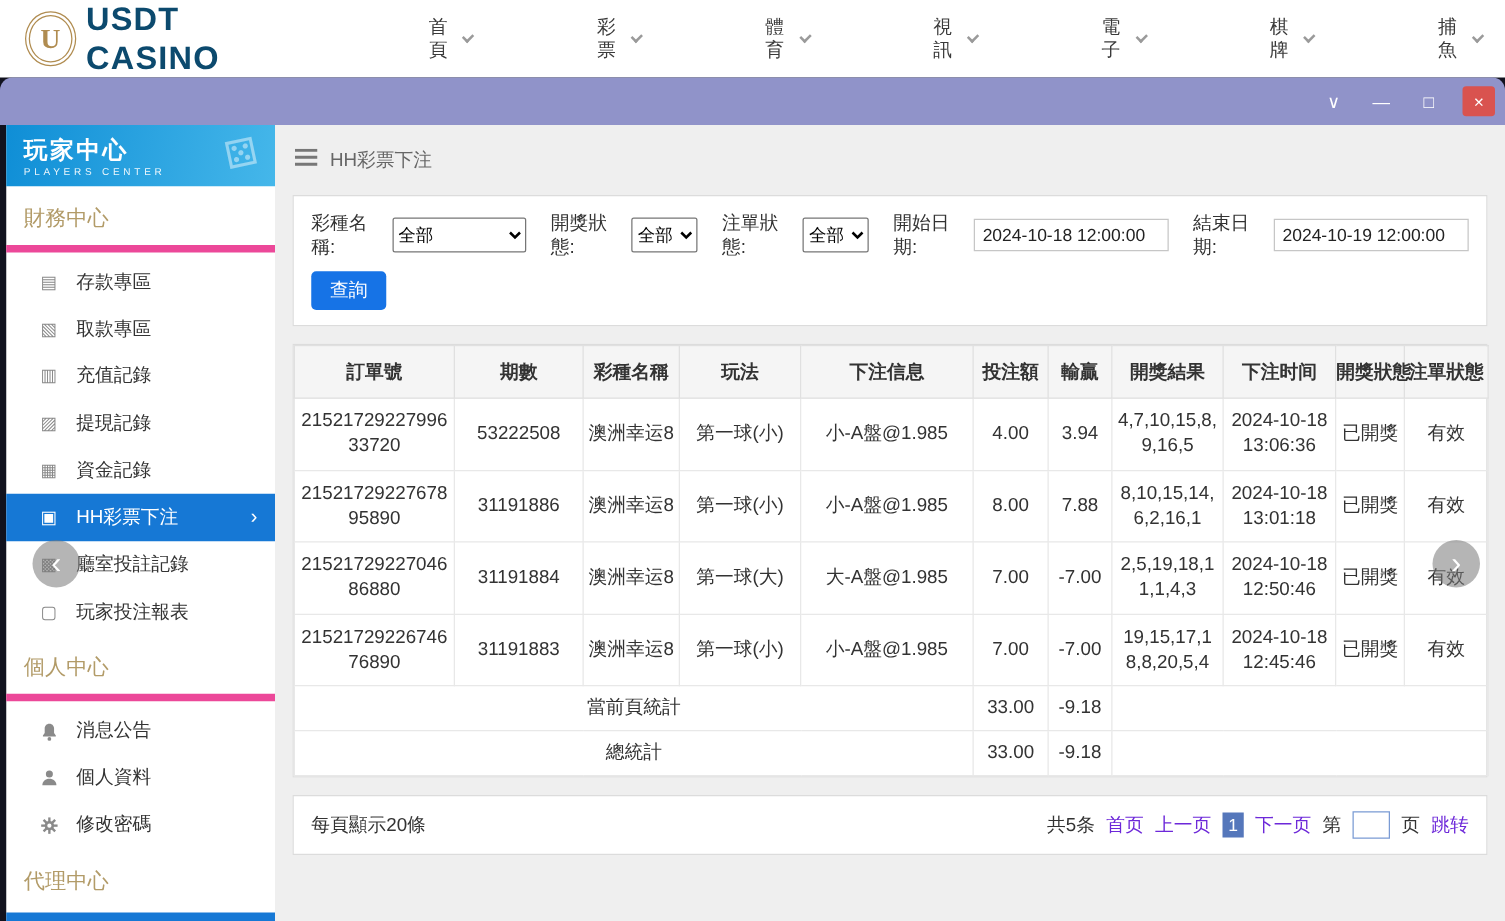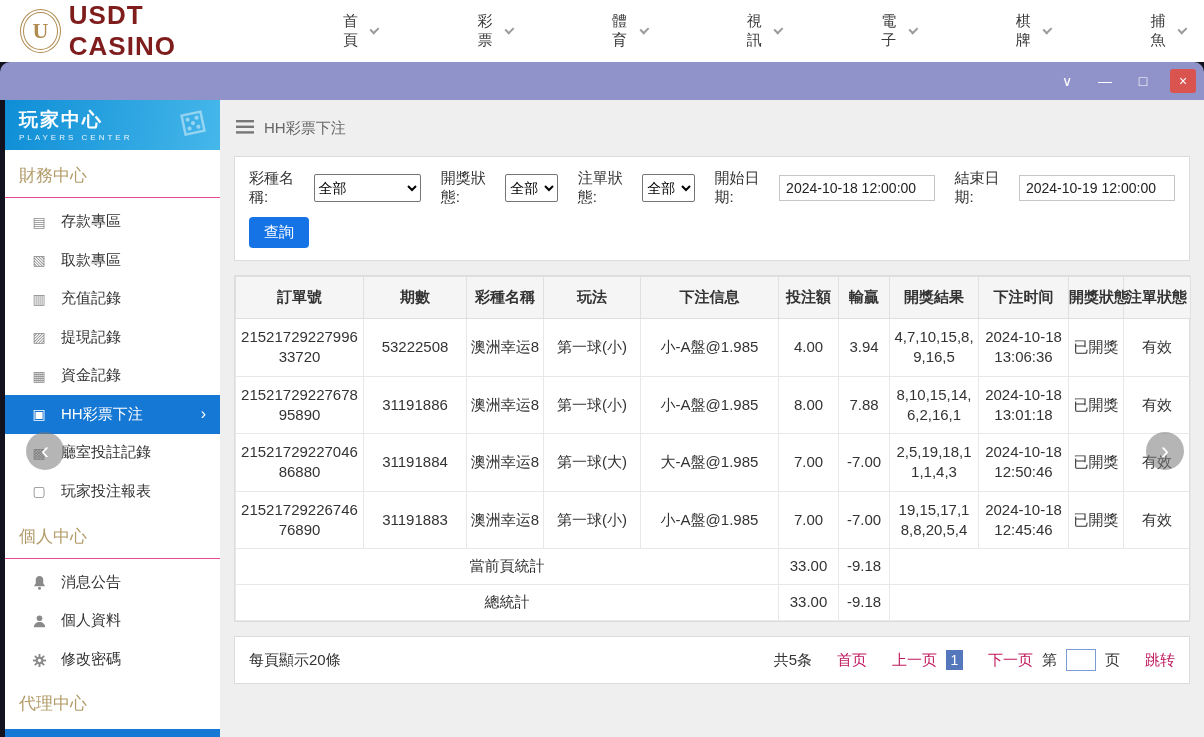--- a/index.html
+++ b/index.html
@@ -4,21 +4,21 @@
 <style>
   * { margin:0; padding:0; box-sizing:border-box; }
   html,body { width:1204px; height:737px; overflow:hidden; font-family:"Liberation Sans","DejaVu Sans",sans-serif; background:#11121e; }
 
   
   .topnav { height:62px; background:#fff; display:flex; align-items:center; padding:0 20px; }
   .brand { display:flex; align-items:center; gap:8px; }
   .logo-ring { width:44px; height:44px; border:4px double #b08c50; border-radius:50%;
     display:flex; align-items:center; justify-content:center; color:#b08c50;
     font-family:"Liberation Serif","DejaVu Serif",serif; font-weight:bold; font-size:22px; }
-  .brand-text { font-size:26px; font-weight:bold; color:#7f1d1d; letter-spacing:1px; }
+  .brand-text { font-size:26px; font-weight:bold; color:#0c4a6e; letter-spacing:1px; }
   .nav-items { display:flex; margin-left:62px; gap:62px; }
   .nav-item { display:flex; align-items:center; gap:7px; font-size:15px; color:#3a3a3a; cursor:pointer;margin-left:39px; }
   .chev { width:8px; height:8px; border-right:2px solid #9a9a9a; border-bottom:2px solid #9a9a9a;
     transform:rotate(45deg) translateY(-2px); }
 
   
   .winbar { height:38px; background:#9093c9; border-radius:10px 10px 0 0; display:flex;
     align-items:center; justify-content:flex-end; padding-right:8px; gap:16px; }
   .winbtn { color:#fff; font-size:14px; width:22px; height:24px; display:flex; align-items:center;
     justify-content:center; cursor:pointer; }
@@ -27,21 +27,21 @@
   
   .appbody { position:relative; display:flex; height:637px; background:#11121e; }
 
   
   .sidebar { width:215px; margin-left:5px; background:#fff; display:flex; flex-direction:column; }
   .side-head { position:relative; height:52px; background:linear-gradient(100deg,#0f8ed6,#45b7ea);
     color:#fff; padding:7px 0 0 14px; overflow:hidden; }
   .side-head .t1 { font-size:19px; font-weight:bold; letter-spacing:2px; }
   .side-head .t2 { font-size:8px; letter-spacing:3px; opacity:.9; }
   .side-dice { position:absolute; right:14px; top:6px; font-size:30px; color:rgba(255,255,255,.45); transform:rotate(-12deg); }
-  .section-label { color:#b29b68; font-size:17px; padding:14px 0 10px 14px; border-bottom:1px solid #ec4899; margin-bottom:4px; }
+  .section-label { color:#b29b68; font-size:17px; padding:14px 0 10px 14px; border-bottom:6px solid #ec4899; margin-bottom:4px; }
   .section-label.noline { border-bottom:none; }
   .side-item { height:40px; display:flex; align-items:center; cursor:pointer; }
   .si-icon { width:20px; margin-left:24px; text-align:center; color:#8a8a8a; font-size:14px; }
   .si-icon svg { vertical-align:middle; }
   .si-label { margin-left:12px; font-size:15px; color:#333; }
   .side-item.active { background:#1678d5; }
   .side-item.active .si-label, .side-item.active .si-icon { color:#fff; }
   .side-item.active .act-chev { margin-left:auto; margin-right:14px; color:#fff; font-size:16px; }
   .side-bottom-bar { margin-top:auto; height:8px; background:#1678d5; }
 
@@ -64,21 +64,21 @@
   .table-panel { margin-top:14px; }
   table { width:100%; border-collapse:collapse; table-layout:fixed; font-size:15px; color:#333; text-align:center; }
   th { height:42px; background:#f5f5f5; border:1px solid #e0e0e0; font-weight:bold; white-space:nowrap; overflow:visible; }
   td { border:1px solid #e8e8e8; padding:8px 3px; line-height:1.35; }
   tbody tr.data-row td { height:56px; }
   .brk { word-break:break-all;border-radius:22px; }
   tr.total-row td { height:36px; padding:6px 3px; }
 
   .footer-panel { margin:14px 14px 0; height:48px; display:flex; align-items:center; justify-content:space-between; padding:0 14px; font-size:15px; color:#333; }
   .pager { display:flex; align-items:center; gap:9px; }
-  .plink { color:#be185d; cursor:pointer;margin-left:16px; }
+  .plink { color:#6d28d9; cursor:pointer; }
   .pcur { background:#5577bb; color:#fff; min-width:17px; height:20px; display:flex; align-items:center; justify-content:center; padding:0 3px; font-size:14px; cursor:default; }
   .pgoto { width:30px; height:22px; border:1px solid #7a9bd4; font-size:14px; padding:0 3px; }
 
   
   .car-arrow { position:absolute; top:332px; width:38px; height:38px; border-radius:50%;
     background:rgba(120,120,120,.55); color:#fff; font-size:24px; display:flex; align-items:center;
     justify-content:center; cursor:pointer; z-index:5; user-select:none; }
   .car-left { left:26px; }
   .car-right { right:20px; }
 </style>

